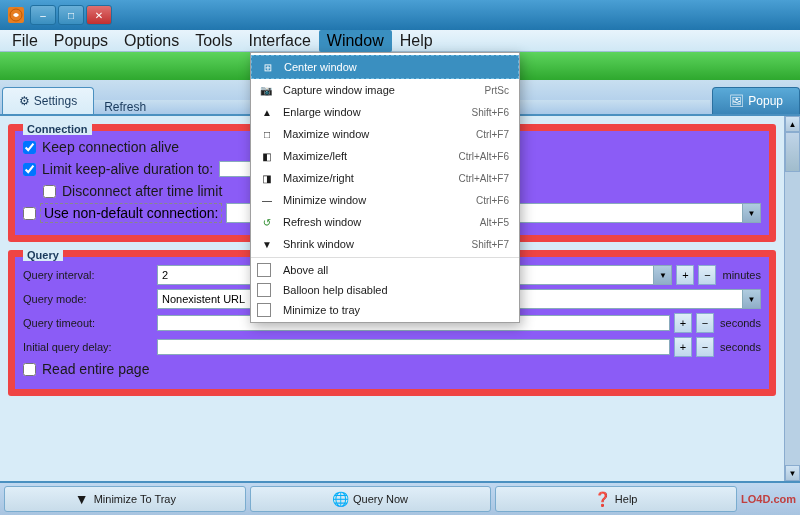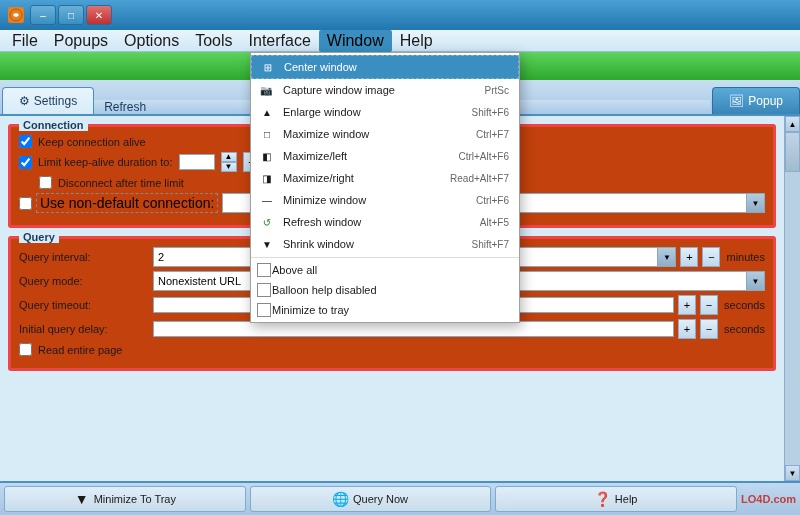--- a/index.html
+++ b/index.html
@@ -117,24 +117,24 @@
     .content-area {
       flex: 1;
       background: #d8ecf8;
       padding: 8px;
       position: relative;
       overflow: hidden;
     }
 
     
     .section-box {
-      border: 3px solid #ef4444;
+      border: 7px solid #ef4444;
       border-radius: 3px;
       margin-bottom: 8px;
-      background: #c2410c;
+      background: #8b5cf6;
       padding: 4px 8px 8px;
       position: relative;
     }
     .section-label {
       position: absolute;
       top: -8px; left: 8px;
       background: #d8ecf8;
       padding: 0 4px;
       font-size: 11px;
       font-weight: 600;
@@ -158,21 +158,21 @@
     .field-value-wide {
       font-size: 11px; color: #1a1a1a;
       background: white;
       border: 1px solid #8ab; padding: 1px 4px;
       flex: 1;
     }
     .check-row {
       display: flex; align-items: center; gap: 6px;
       margin-bottom: 4px;
     }
-    .check-row label { font-size: 11px; color: #1a1a1a; }
+    .check-row label { font-size: 14px; color: #1a1a1a; }
 
     .spin-btns { display: flex; flex-direction: column; }
     .spin-btn {
       width: 16px; height: 10px;
       background: linear-gradient(to bottom, #e0eef8, #c0d8ec);
       border: 1px solid #8aaccf;
       display: flex; align-items: center; justify-content: center;
       cursor: pointer; font-size: 8px; line-height: 1;
     }
 
@@ -270,21 +270,21 @@
       display: flex; align-items: center; justify-content: center;
       font-size: 10px; flex-shrink: 0;
     }
     .menu-separator {
       height: 1px; background: #ddd; margin: 2px 0;
     }
     .menu-check-row {
       display: flex; align-items: center;
       padding: 3px 10px 3px 6px;
       font-size: 11px; color: #1a1a1a;
-      cursor: pointer; gap: 1px;
+      cursor: pointer; gap: 12px;
     }
     .menu-checkbox {
       width: 14px; height: 14px;
       border: 1px solid #888;
       background: white;
       display: inline-block; flex-shrink: 0;
     }
 
     .wrapper { position: relative; width: 800px; height: 515px; overflow: hidden; }
   </style>
@@ -462,21 +462,21 @@
       <span class="shortcut">Ctrl+F7</span>
     </div>
     <div class="menu-overlay-item">
       <div class="menu-overlay-icon">◧</div>
       <span>Maximize/left</span>
       <span class="shortcut">Ctrl+Alt+F6</span>
     </div>
     <div class="menu-overlay-item">
       <div class="menu-overlay-icon">◨</div>
       <span>Maximize/right</span>
-      <span class="shortcut">Read+Alt+F7</span>
+      <span class="shortcut">Ctrl+Alt+F7</span>
     </div>
     <div class="menu-overlay-item">
       <div class="menu-overlay-icon">—</div>
       <span>Minimize window</span>
       <span class="shortcut">Ctrl+F6</span>
     </div>
     <div class="menu-overlay-item">
       <div class="menu-overlay-icon" style="color:#2a8a2a;">↺</div>
       <span>Refresh window</span>
       <span class="shortcut">Alt+F5</span>

